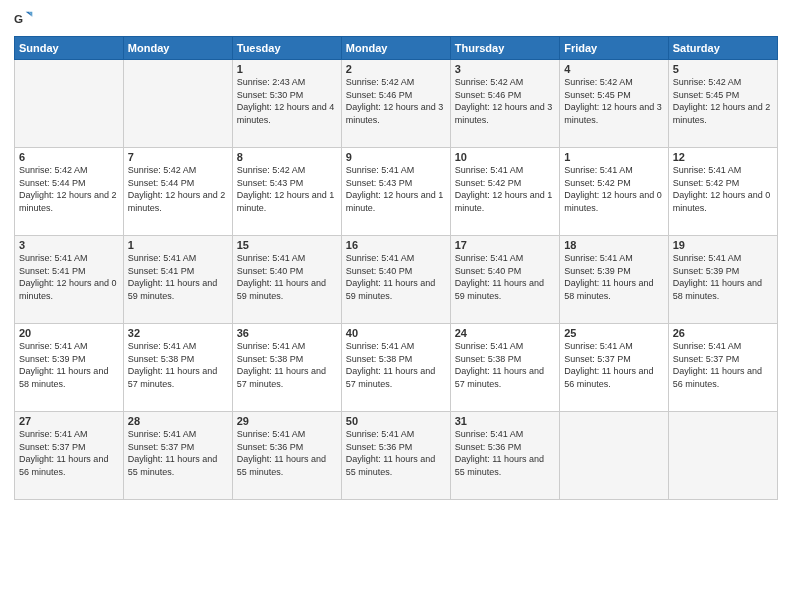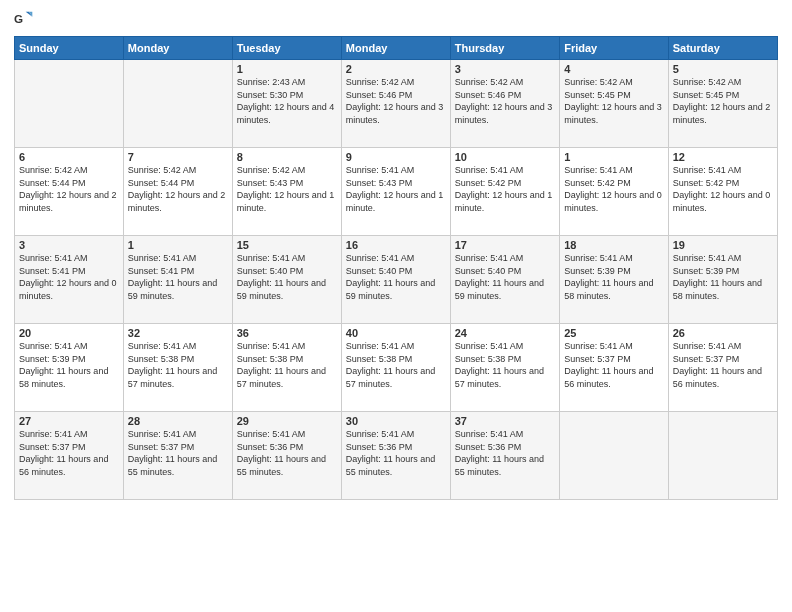--- a/index.html
+++ b/index.html
@@ -311,27 +311,27 @@
             <div class="day-info">Sunset: 5:37 PM</div>
             <div class="day-info">Daylight: 11 hours and 55 minutes.</div>
           </td>
           <td>
             <span class="day-number">29</span>
             <div class="day-info">Sunrise: 5:41 AM</div>
             <div class="day-info">Sunset: 5:36 PM</div>
             <div class="day-info">Daylight: 11 hours and 55 minutes.</div>
           </td>
           <td>
-            <span class="day-number">30</span>
+            <span class="day-number">50</span>
             <div class="day-info">Sunrise: 5:41 AM</div>
             <div class="day-info">Sunset: 5:36 PM</div>
             <div class="day-info">Daylight: 11 hours and 55 minutes.</div>
           </td>
           <td>
-            <span class="day-number">37</span>
+            <span class="day-number">31</span>
             <div class="day-info">Sunrise: 5:41 AM</div>
             <div class="day-info">Sunset: 5:36 PM</div>
             <div class="day-info">Daylight: 11 hours and 55 minutes.</div>
           </td>
           <td class="empty-cell"></td>
           <td class="empty-cell"></td>
         </tr>
       </tbody>
   </table>
 </div>

